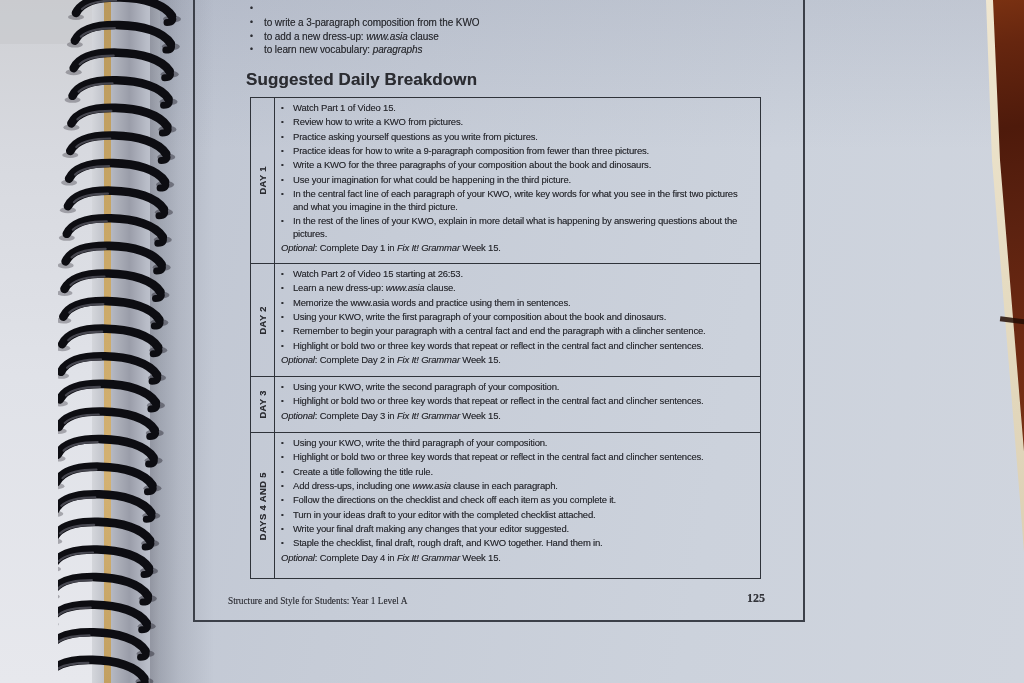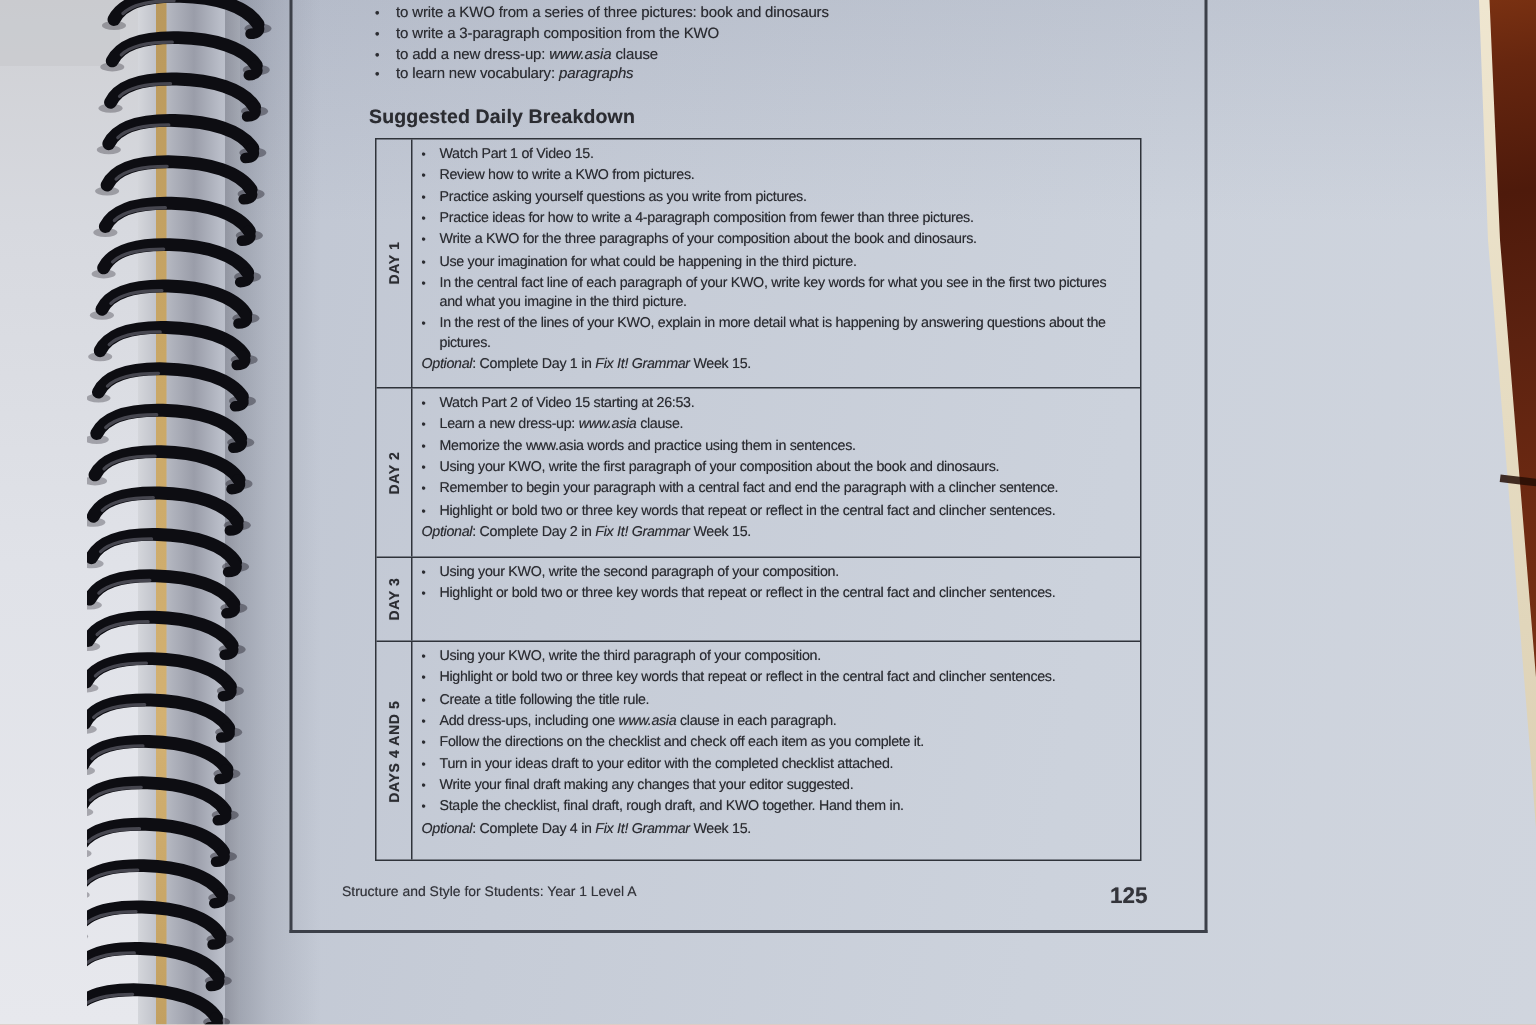--- a/index.html
+++ b/index.html
@@ -51,21 +51,21 @@
     position:absolute; left:193px; top:-24px; width:612px; height:646px;
     box-sizing:border-box;
     border:2px solid #3c4049; border-top:none;
     padding:26px 42px 0 55px;
     color:#2b2c31;
     text-shadow:0 0 .45px rgba(42,43,52,.55);
   }
   .intro{ list-style:none; margin:0; padding:0; }
   .intro-item{ display:flex; font-size:10px; line-height:13.8px; letter-spacing:-.1px; }
   .intro-item .dot{ width:14px; flex:0 0 14px; font-size:8.5px; }
-  .heading{ margin:13px 0 0 -4px; font-size:13px; font-weight:bold; letter-spacing:.1px; }
+  .heading{ margin:13px 0 0 -4px; font-size:17px; font-weight:bold; letter-spacing:.1px; }
   .sched-table{
     margin-top:7px; width:100%; box-sizing:border-box;
     border:1.6px solid #2f333a;
   }
   .srow{ display:flex; align-items:stretch; }
   .sched-table div.srow + div.srow{ border-top:1.6px solid #2f333a; }
   .sched-table div.srow:nth-of-type(1){ min-height:165px; }
   .sched-table div.srow:nth-of-type(2){ min-height:112px; }
   .sched-table div.srow:nth-of-type(3){ min-height:55px; }
   .sched-table div.srow:nth-of-type(4){ min-height:145px; }
@@ -77,24 +77,24 @@
     writing-mode:vertical-lr; transform:rotate(180deg);
     font-weight:bold; font-size:9.4px; letter-spacing:.4px; white-space:nowrap;
   }
   .content-cell{ flex:1; padding:4px 10px 3px 6px; font-size:9.5px; line-height:12.7px; letter-spacing:-.2px; }
   .task{ display:flex; margin-bottom:1.6px; }
   .task .dot{ width:12px; flex:0 0 12px; font-size:8px; line-height:12.7px; }
   .ttext{ flex:1; }
   .optional{ margin-top:1px; }
   .footer{
     position:absolute; left:33px; right:38px; bottom:14px;
-    display:flex; justify-content:space-between; align-items:flex-start;
-    font-size:9.3px; color:#33343a;
-  }
-  .fpage{ font-weight:bold; font-size:15px; }
+    display:flex; justify-content:space-between; align-items:flex-end;
+    font-size:9.3px; color:#33343a;font-family:Liberation Serif, serif;
+  }
+  .fpage{ font-weight:bold; font-size:12px; }
 </style>
 </head>
 <body>
 
 <div class="scene">
   <div class="page-edge"></div>
   <div class="right-page"></div>
   <div class="left-page"></div>
   <div class="left-top-patch"></div>
   <div class="gutter"></div>
@@ -138,21 +138,20 @@
       <use href="#coil" transform="translate(-16.45, 628.8000000000001)"></use>
       <use href="#coil" transform="translate(-17.599999999999998, 656.4000000000001)"></use>
     </svg>
 
   <div class="print-frame">
 
     <ul class="intro">
 
         <li class="intro-item">
           <span class="dot">•</span>
-          <span class="itext">to write a KWO from a series of three pictures: book and dinosaurs</span>
         </li>
 
         <li class="intro-item">
           <span class="dot">•</span>
           <span class="itext">to write a 3-paragraph composition from the KWO</span>
         </li>
 
         <li class="intro-item">
           <span class="dot">•</span>
           <span class="itext">to add a new dress-up: <i>www.asia</i> clause</span>
@@ -185,21 +184,21 @@
                   <span class="ttext">Review how to write a KWO from pictures.</span>
                 </div>
 
                 <div class="task">
                   <span class="dot">•</span>
                   <span class="ttext">Practice asking yourself questions as you write from pictures.</span>
                 </div>
 
                 <div class="task">
                   <span class="dot">•</span>
-                  <span class="ttext">Practice ideas for how to write a 4-paragraph composition from fewer than three pictures.</span>
+                  <span class="ttext">Practice ideas for how to write a 9-paragraph composition from fewer than three pictures.</span>
                 </div>
 
                 <div class="task">
                   <span class="dot">•</span>
                   <span class="ttext">Write a KWO for the three paragraphs of your composition about the book and dinosaurs.</span>
                 </div>
 
                 <div class="task">
                   <span class="dot">•</span>
                   <span class="ttext">Use your imagination for what could be happening in the third picture.</span>
@@ -270,20 +269,21 @@
                 <div class="task">
                   <span class="dot">•</span>
                   <span class="ttext">Using your KWO, write the second paragraph of your composition.</span>
                 </div>
 
                 <div class="task">
                   <span class="dot">•</span>
                   <span class="ttext">Highlight or bold two or three key words that repeat or reflect in the central fact and clincher sentences.</span>
                 </div>
               </div>
+            <div class="optional"><i>Optional</i>: Complete Day 3 in <i>Fix It! Grammar</i> Week 15.</div>
           </div>
         </div>
 
         <div class="srow">
           <div class="day-cell">
             <span class="day-label">DAYS 4 AND 5</span>
           </div>
           <div class="content-cell">
             <div class="tasks">
 

